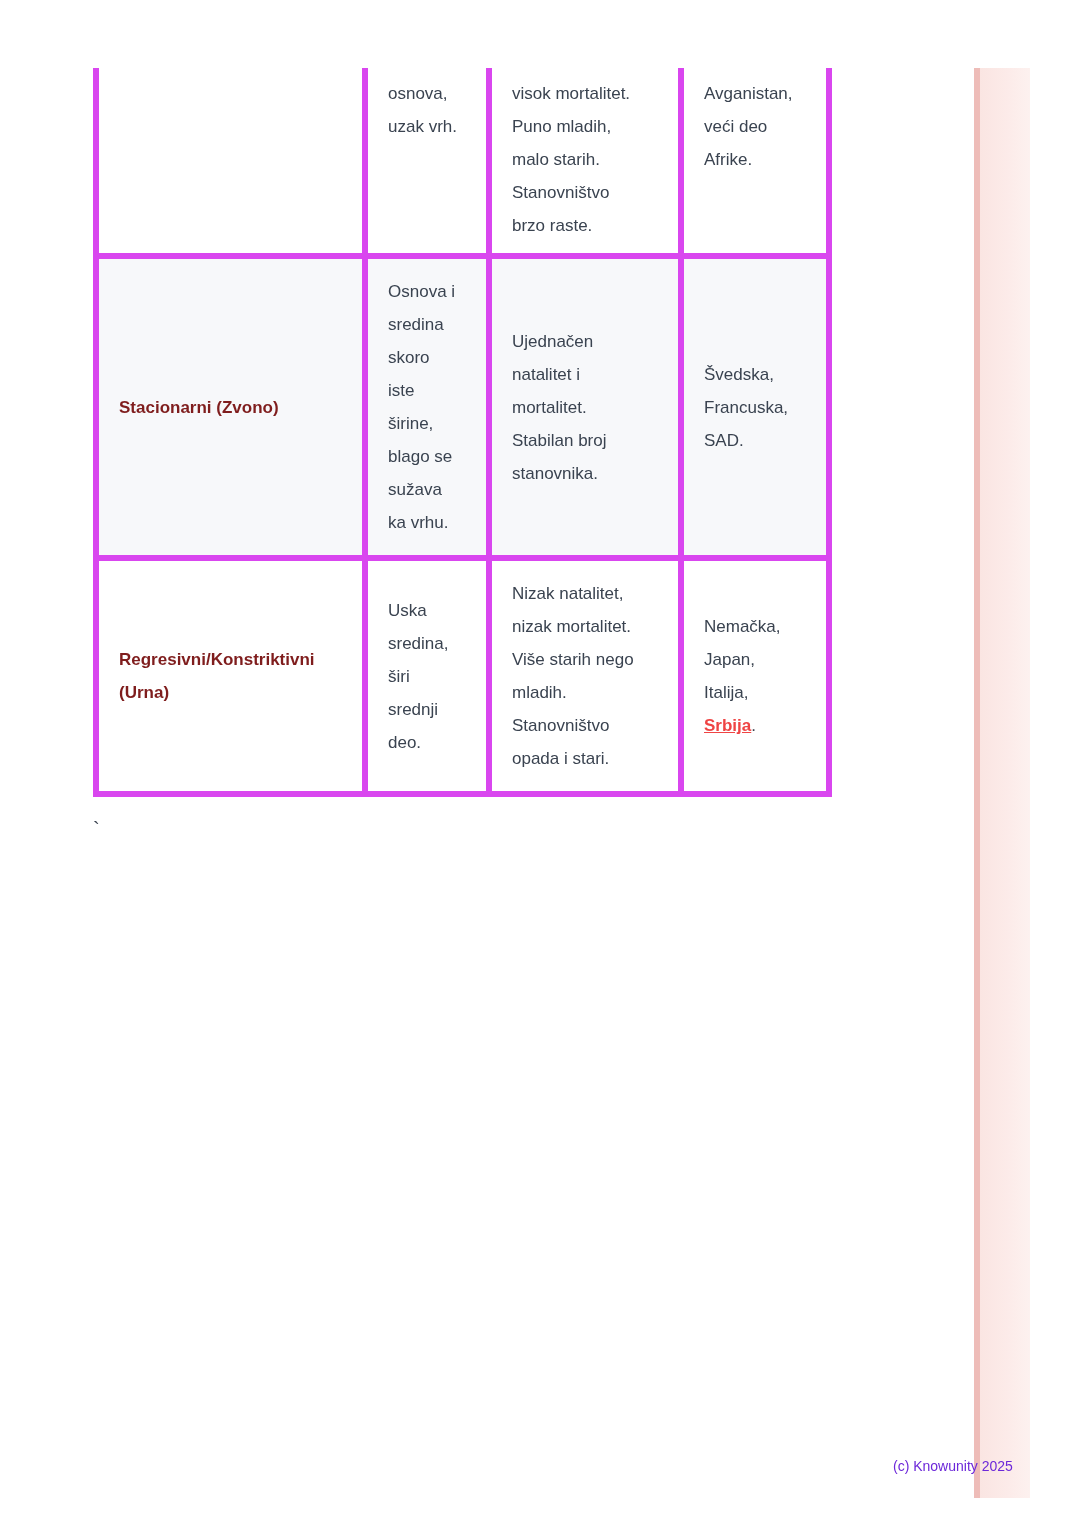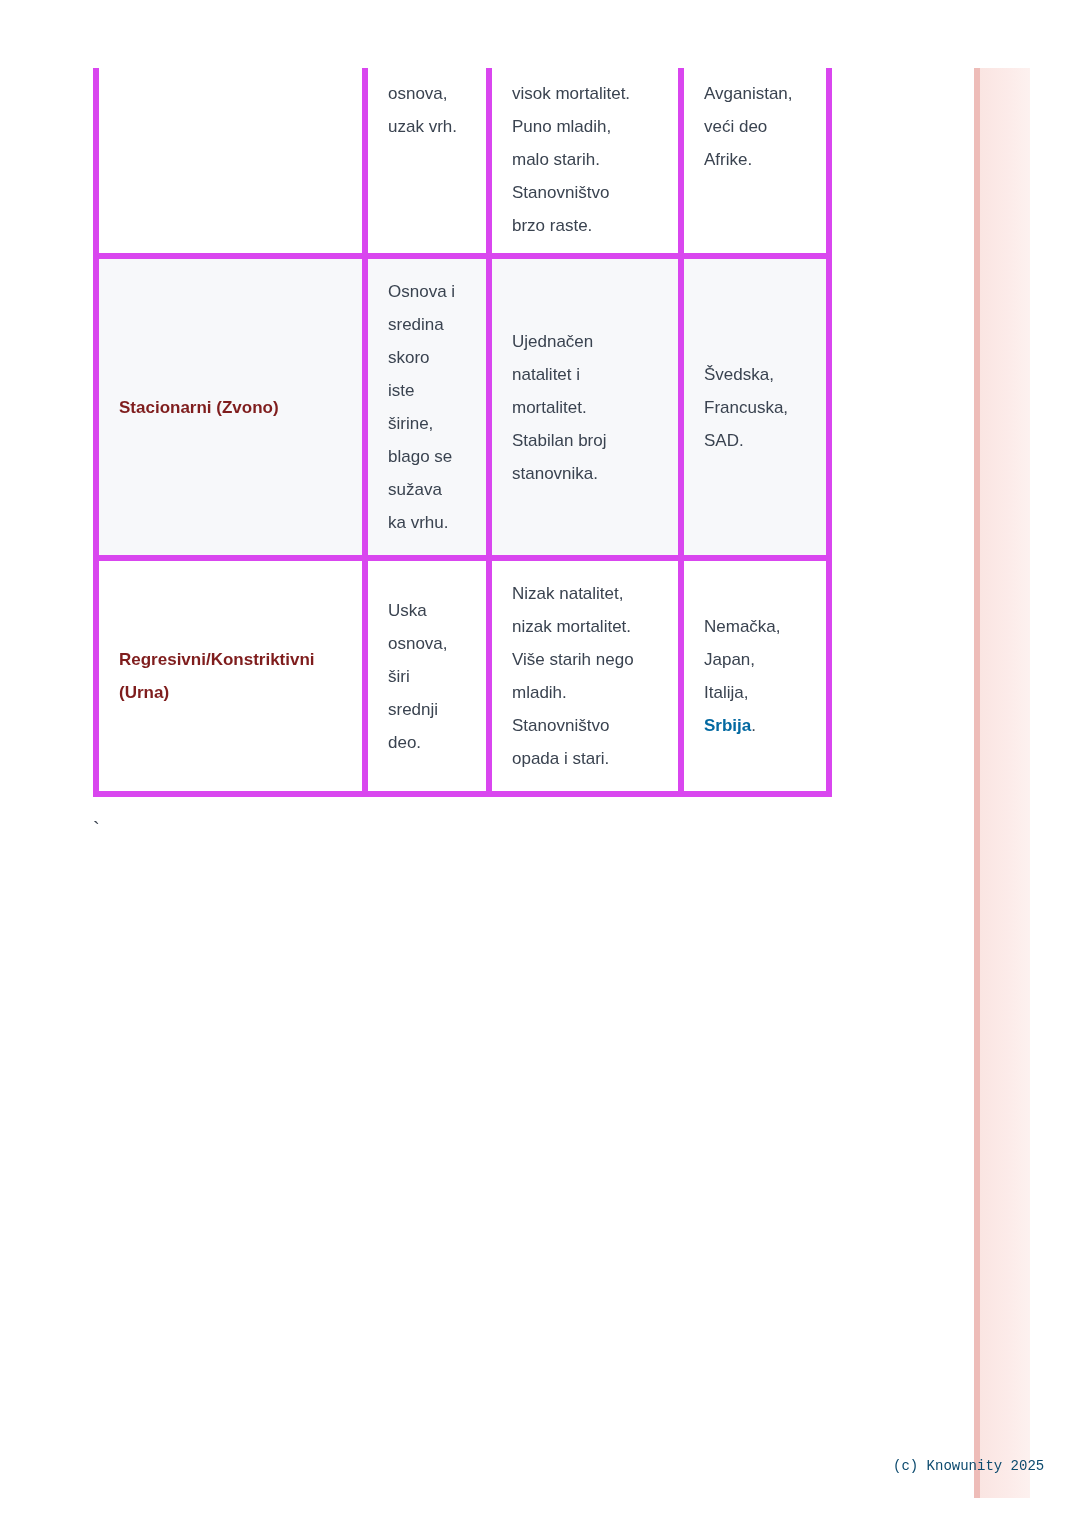--- a/index.html
+++ b/index.html
@@ -52,42 +52,41 @@
     vertical-align: top;
     padding-top: 9px;
     padding-bottom: 11px;
     height: 185px;
   }
   .demo-table tr.row-striped td { background: #f7f8fa; }
   .demo-table td.col-label {
     font-weight: 700;
     color: #7f1d1d;
   }
-  .demo-table strong { font-weight: 700; color: #0369a1; }
+  .demo-table strong { font-weight: 700; color: #ef4444; text-decoration: underline; }
 
   .backtick {
     position: absolute;
     left: 93px;
     top: 799px;
     font-size: 20px;
     line-height: 20px;
     color: #3a4350;
     z-index: 2;
   }
 
   .watermark {
     position: absolute;
     left: 893px;
     top: 1439px;
     font-size: 14px;
     line-height: 14px;
-    color: #0c4a6e;
+    color: #6d28d9;
     z-index: 3;
     white-space: nowrap;
-    font-family: Liberation Mono, monospace;
   }
 </style>
 </head>
 <body>
 
 <div class="canvas">
 
   <div class="stripe"></div>
 
   <table class="demo-table">
@@ -127,21 +126,21 @@
 Stabilan broj
 stanovnika.</td>
         <td>Švedska,
 Francuska,
 SAD.</td>
       </tr>
       <tr>
         <td class="col-label">Regresivni/Konstriktivni
 (Urna)</td>
         <td>Uska
-osnova,
+sredina,
 širi
 srednji
 deo.</td>
         <td>Nizak natalitet,
 nizak mortalitet.
 Više starih nego
 mladih.
 Stanovništvo
 opada i stari.</td>
         <td><span>Nemačka,

